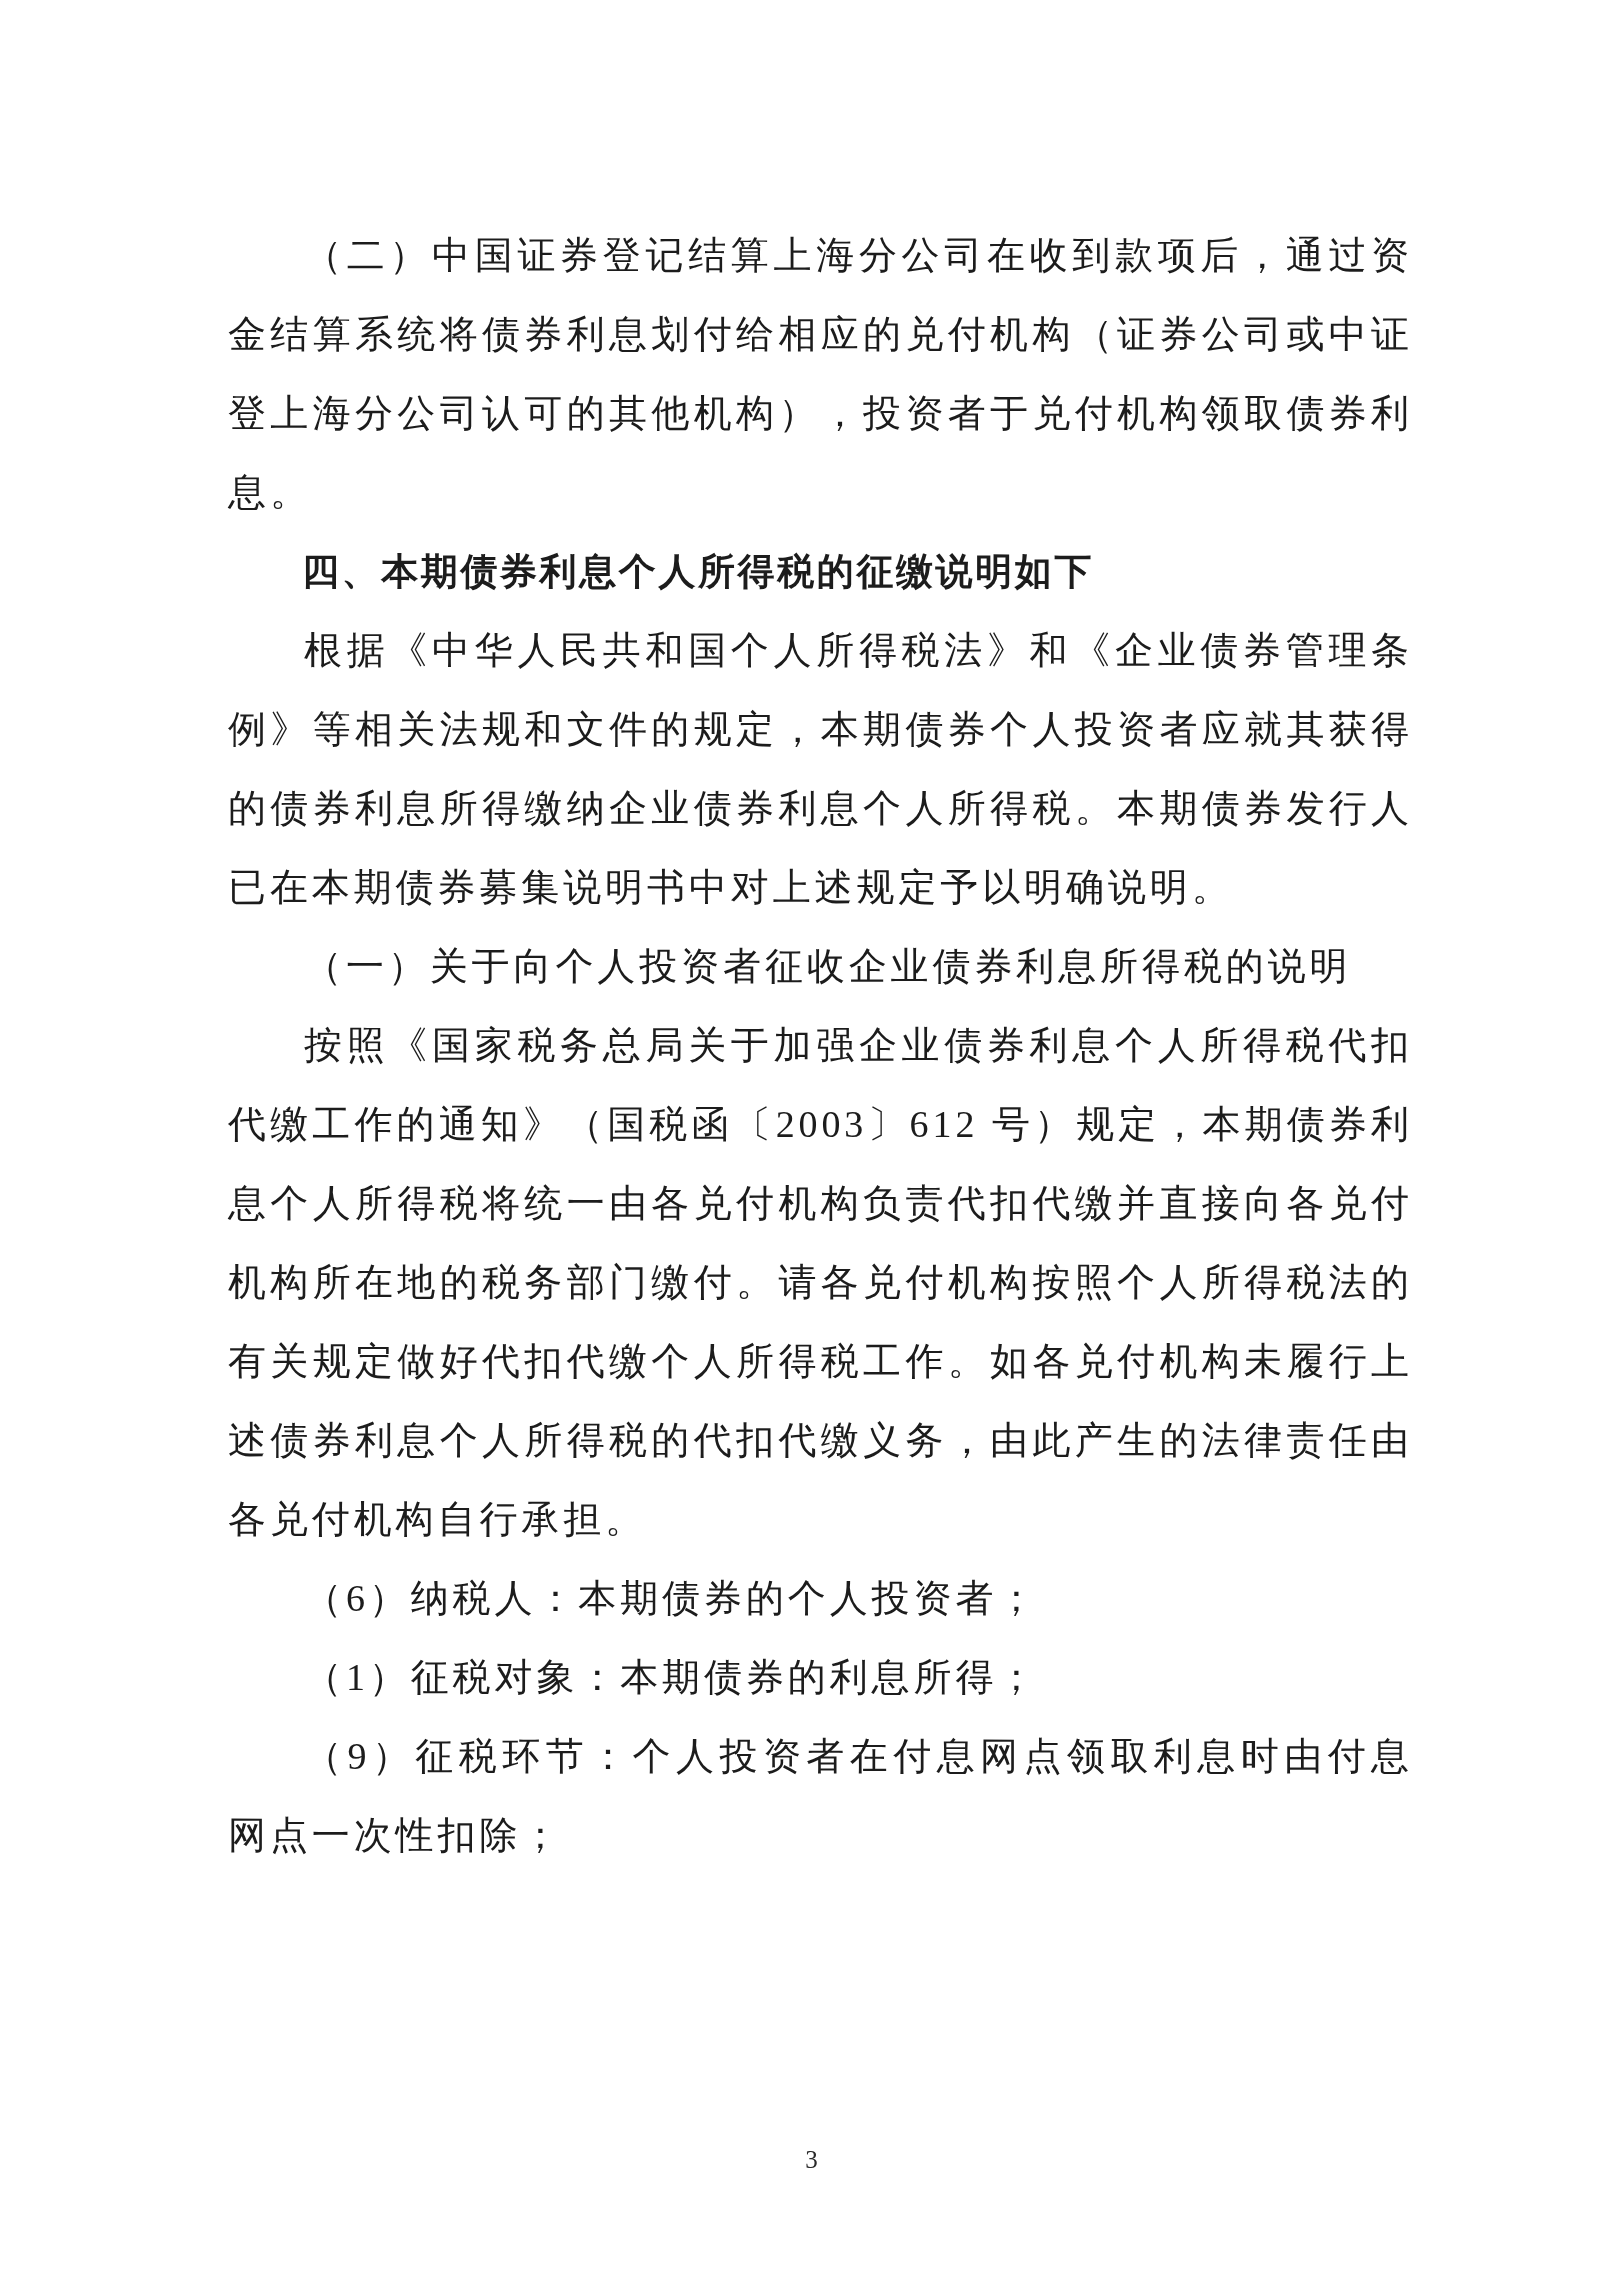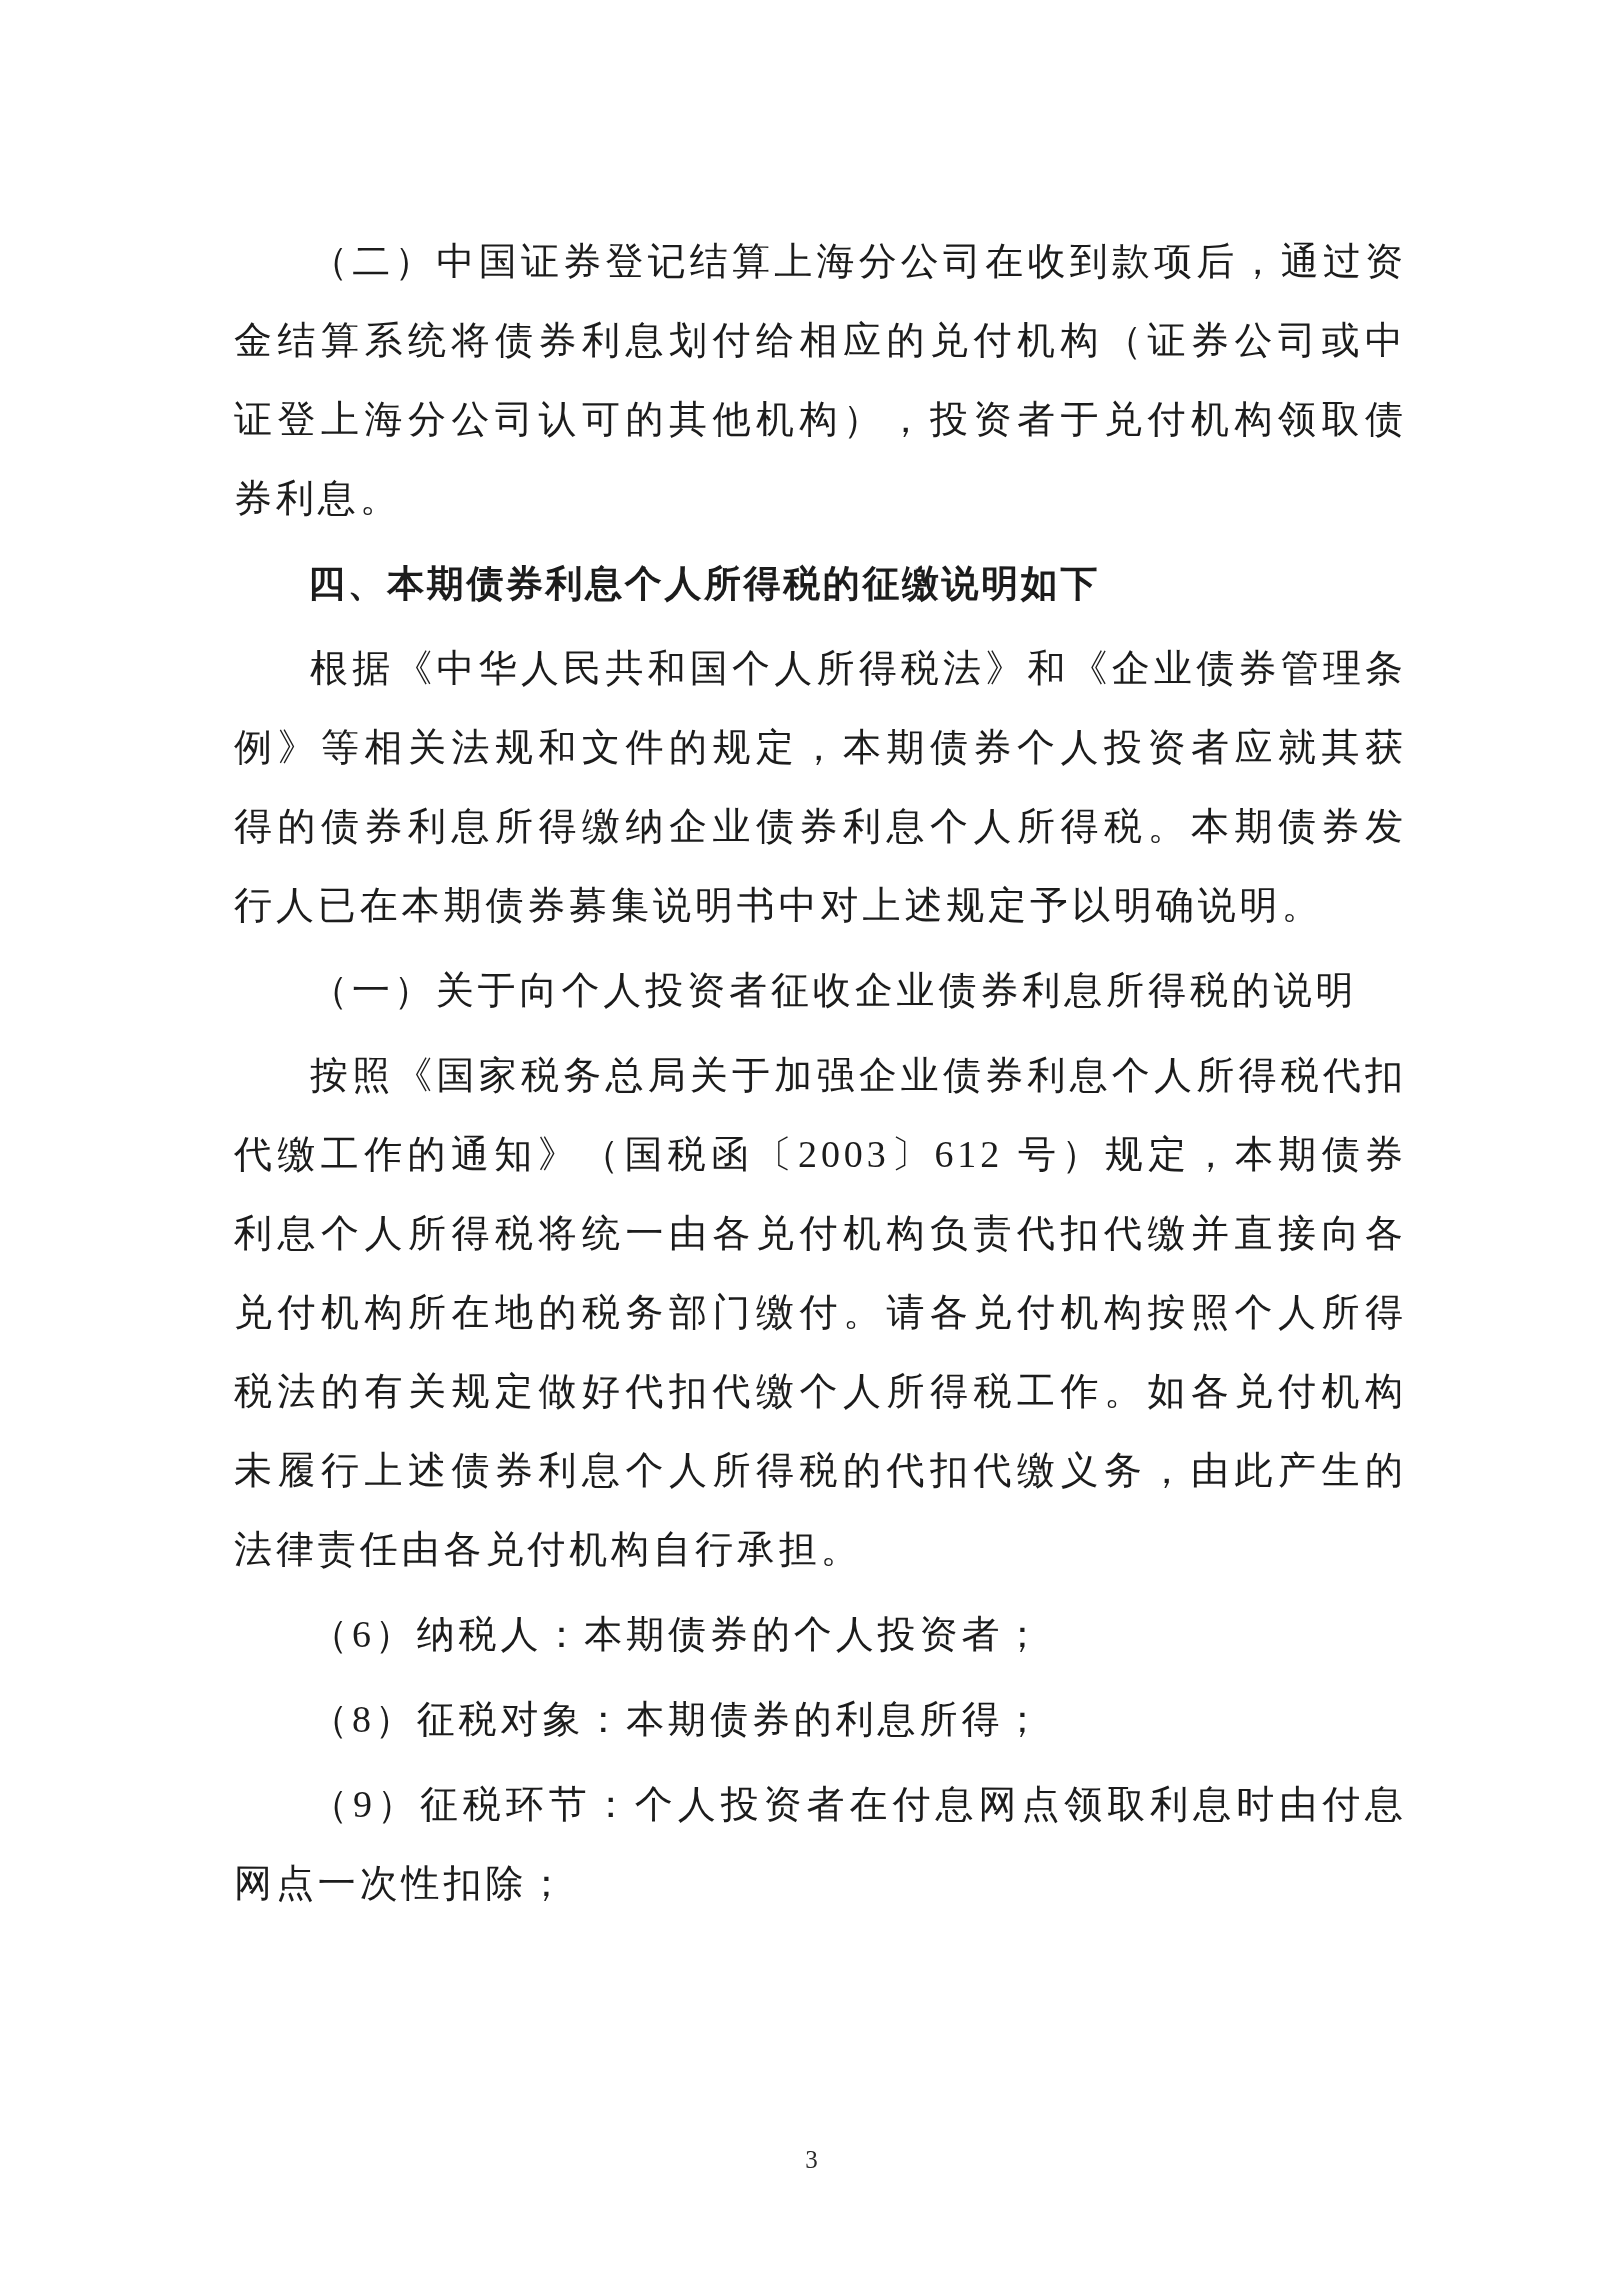--- a/index.html
+++ b/index.html
@@ -22,21 +22,21 @@
     left: 228px;
     top: 216px;
     width: 1185px;
     font-size: 38px;
     line-height: 79px;
     letter-spacing: 3.9px;
     text-align: justify;
     text-justify: inter-ideograph;
   }
   .content p {
-    margin: 6px;
+    margin: 0;
     padding: 0;
     text-indent: 2em;
   }
   .content p.heading {
     font-family: "DejaVu Sans", "Liberation Sans", sans-serif;
     font-weight: bold;
     font-size: 37px;
     letter-spacing: 2.6px;
   }
   .page-number {
@@ -62,21 +62,21 @@
 
     <p>根据《中华人民共和国个人所得税法》和《企业债券管理条例》等相关法规和文件的规定，本期债券个人投资者应就其获得的债券利息所得缴纳企业债券利息个人所得税。本期债券发行人已在本期债券募集说明书中对上述规定予以明确说明。</p>
 
     <p>（一）关于向个人投资者征收企业债券利息所得税的说明</p>
 
     <p>按照《国家税务总局关于加强企业债券利息个人所得税代扣代缴工作的通知》（国税函〔2003〕612 号）规定，本期债券利息个人所得税将统一由各兑付机构负责代扣代缴并直接向各兑付机构所在地的税务部门缴付。请各兑付机构按照个人所得税法的有关规定做好代扣代缴个人所得税工作。如各兑付机构未履行上述债券利息个人所得税的代扣代缴义务，由此产生的法律责任由各兑付机构自行承担。</p>
 
 
     <p>（6）纳税人：本期债券的个人投资者；</p>
 
-    <p>（8）征税对象：本期债券的利息所得；</p>
+    <p>（1）征税对象：本期债券的利息所得；</p>
 
 
     <p>（9）征税环节：个人投资者在付息网点领取利息时由付息网点一次性扣除；</p>
   </div>
 
   <div class="page-number">3</div>
 
 </div>
 
 

